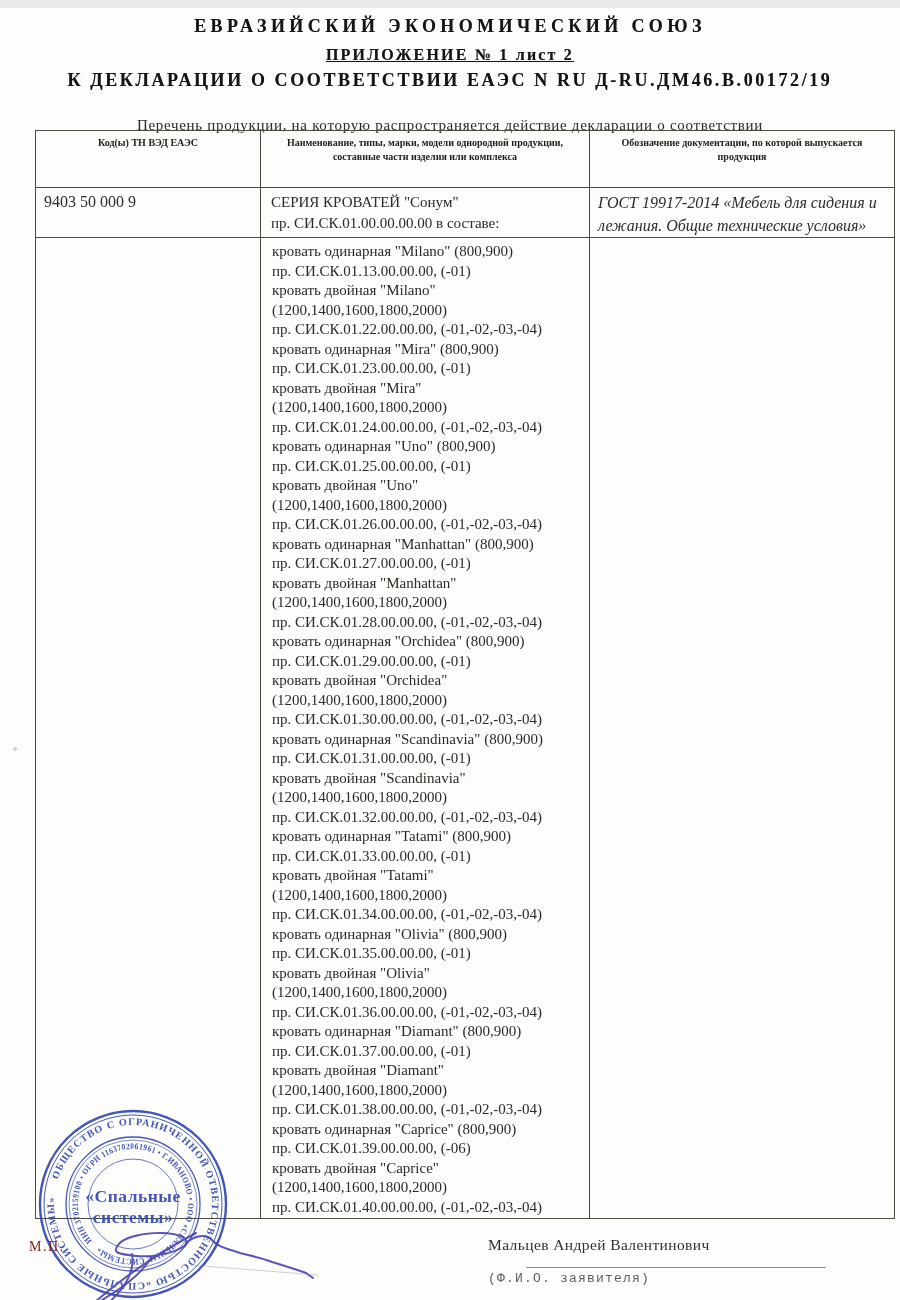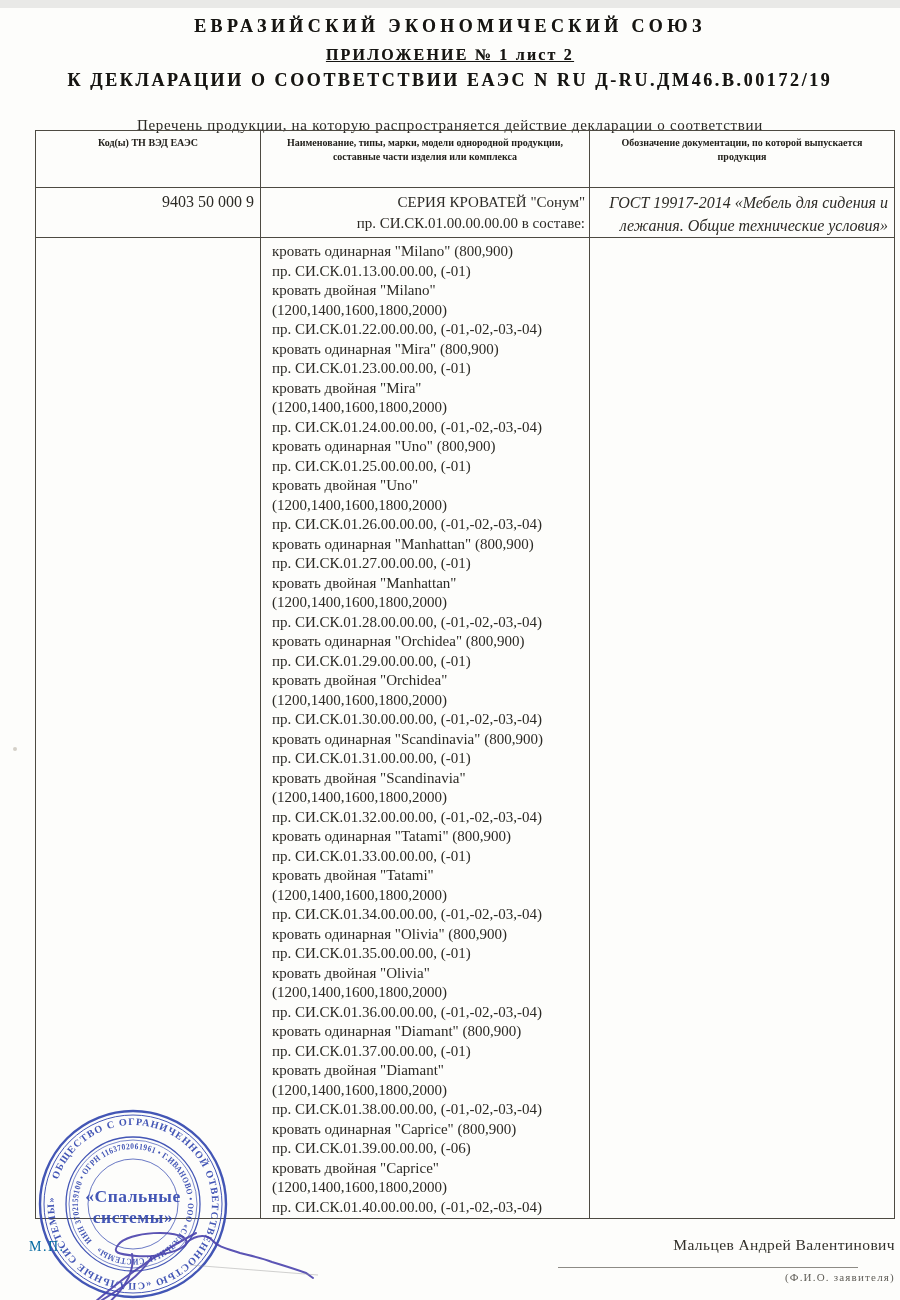--- a/index.html
+++ b/index.html
@@ -13,33 +13,33 @@
   .h3{top:62px;font-size:18px;letter-spacing:2.6px;}
   .caption{position:absolute;top:109px;left:0;width:100%;text-align:center;font-size:15px;
            letter-spacing:.7px;color:#2c2a25;}
   
   table.doc{position:absolute;left:35px;top:122px;width:860px;border-collapse:collapse;
             table-layout:fixed;}
   table.doc th,table.doc td{border:1.4px solid #4d4a42;vertical-align:top;overflow:visible;}
   table.doc th{font-size:10px;font-weight:bold;text-align:center;padding:5px 8px 0;line-height:1.4;
                color:#23211c;}
   tr.hdr{height:57px;}
-  tr.row-series{height:50px;text-align:right;}
+  tr.row-series{height:50px;}
   tr.row-products{height:977px;}
   td.cell-code{font-size:16px;padding:5px 6px 0 8px;}
   td.cell-name{font-size:15px;padding:4px 4px 0 10px;line-height:21px;}
   td.cell-doc{font-size:16px;padding:4px 6px 0 8px;line-height:22.5px;font-style:italic;}
   .product-list{padding:3px 0 0 10px;font-size:15px;line-height:19.5px;}
   .product-list div{white-space:nowrap;}
   
-  .mp{position:absolute;left:29px;top:1231px;font-size:14px;letter-spacing:1.5px;color:#0369a1;}
-  .sig-block{position:absolute;left:520px;top:1228px;width:375px;text-align:right;}
+  .mp{position:absolute;left:29px;top:1231px;font-size:14px;letter-spacing:1.5px;color:#7f1d1d;}
+  .sig-block{position:absolute;left:488px;top:1228px;width:375px;text-align:left;}
   .sig-name{font-size:15.5px;color:#33312b;letter-spacing:.4px;}
   .sig-rule{margin:13px auto 0;width:300px;border-top:1.2px solid #8d8b85;}
-  .sig-cap{margin-top:3px;font-size:11px;letter-spacing:1.2px;color:#605e58;}
+  .sig-cap{margin-top:3px;font-size:13px;letter-spacing:1.2px;color:#605e58;font-family:Liberation Mono, monospace;}
   .stamp{position:absolute;left:33px;top:1096px;width:200px;height:200px;opacity:.92;
          filter:blur(.2px);}
   .signature{position:absolute;left:0px;top:1175px;width:340px;height:125px;}
   .dot-artifact{position:absolute;left:13px;top:739px;width:4px;height:4px;border-radius:50%;
                 background:#b9b2a6;opacity:.6;}
 </style>
 </head>
 <body>
 
 <div class="page">

